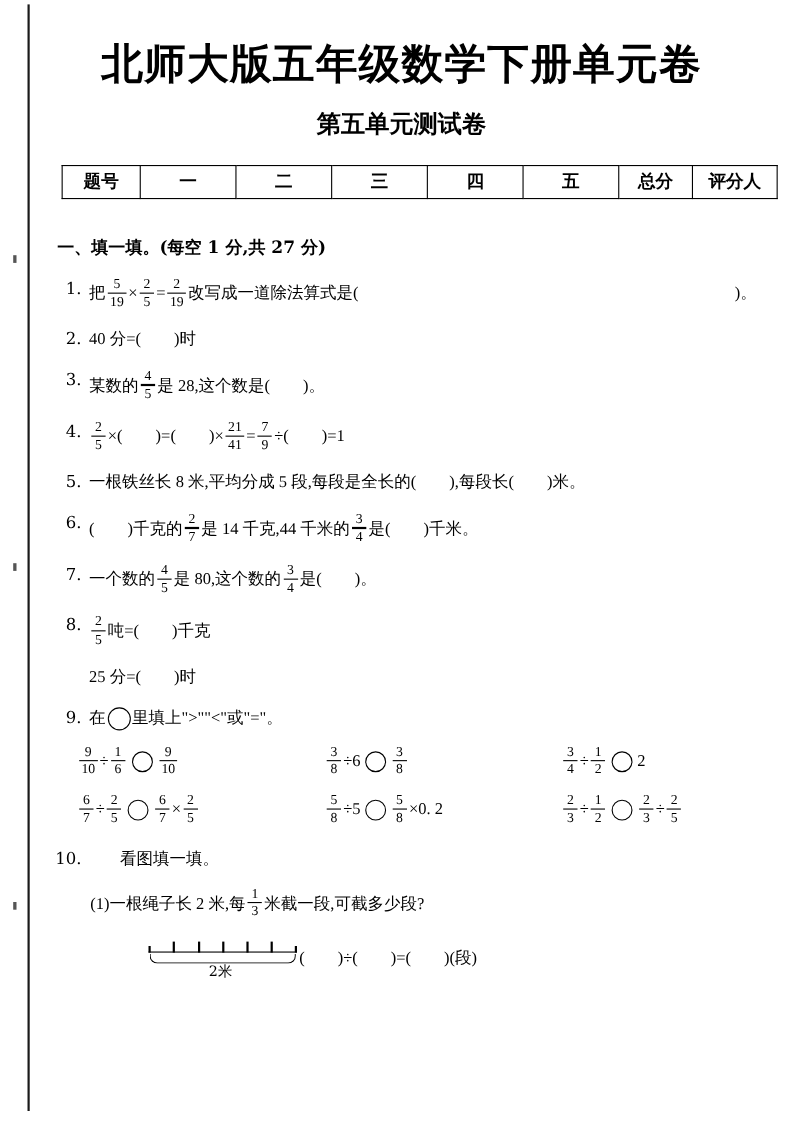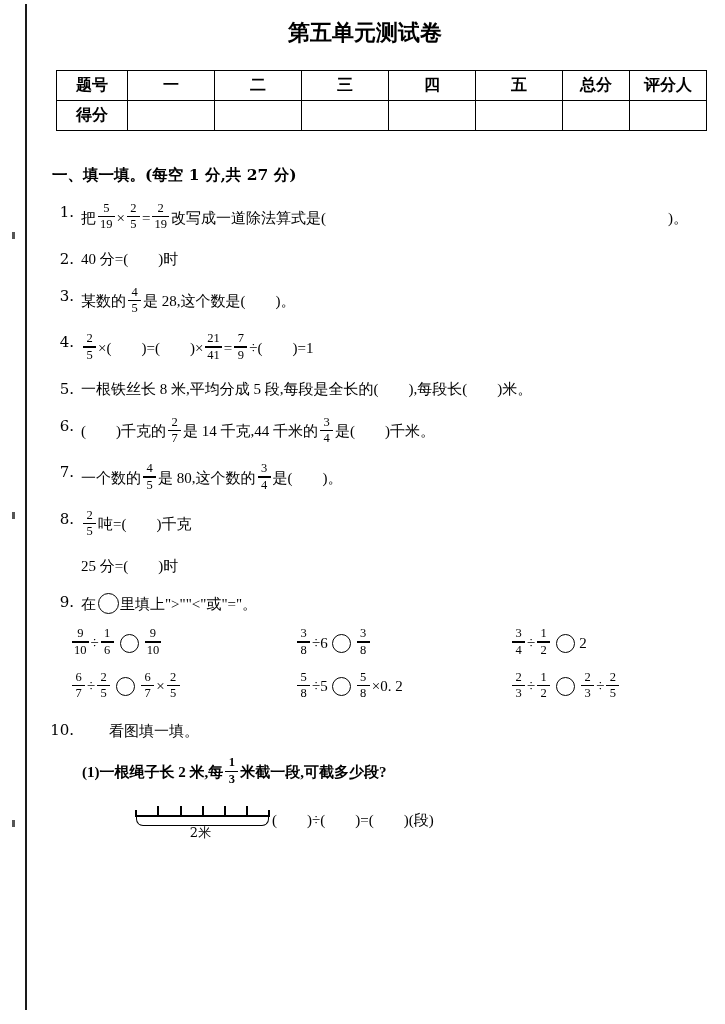--- a/index.html
+++ b/index.html
@@ -189,21 +189,20 @@
   }
   .cmp-cell.c1 { width: 225px; }
   .cmp-cell.c2 { width: 215px; }
   .cmp-cell.c3 { flex: 1; }
 
   .sub-q {
     display: flex;
     align-items: center;
     margin: 16px 0 0 42px;
     font-size: 15px;
-    font-weight: bold;
   }
 
   
   .diagram-row {
     display: flex;
     align-items: flex-end;
     margin: 14px 0 0 95px;
   }
   .ruler {
     position: relative;
@@ -260,46 +259,37 @@
 
 <div class="page">
 
   <div class="spine"></div>
   <div class="spine-dot" style="top:232px;"></div>
   <div class="spine-dot" style="top:512px;"></div>
   <div class="spine-dot" style="top:820px;"></div>
 
   <div class="content">
 
+    <h1 class="main-title">北师大版五年级数学下册单元卷</h1>
     <h2 class="sub-title">第五单元测试卷</h2>
 
 
     <div class="score-table-wrap">
       <table class="score-table">
         <tbody>
             <tr>
           <td class="lbl">题号</td>
           <td class="num">一</td>
           <td class="num">二</td>
           <td class="num">三</td>
           <td class="num">四</td>
           <td class="num">五</td>
           <td class="tot">总分</td>
           <td class="rate">评分人</td>
         </tr>
-        <tr>
-          <td class="lbl">得分</td>
-          <td class="num"></td>
-          <td class="num"></td>
-          <td class="num"></td>
-          <td class="num"></td>
-          <td class="num"></td>
-          <td class="tot"></td>
-          <td class="rate"></td>
-        </tr>
       </tbody>
         </table>
     </div>
 
     <div class="section-head">一、填一填。(每空 1 分,共 27 分)</div>
 
     <div class="q">
       <div class="q-num">1.</div>
       <div class="q-body">
         <span class="t">把</span>

